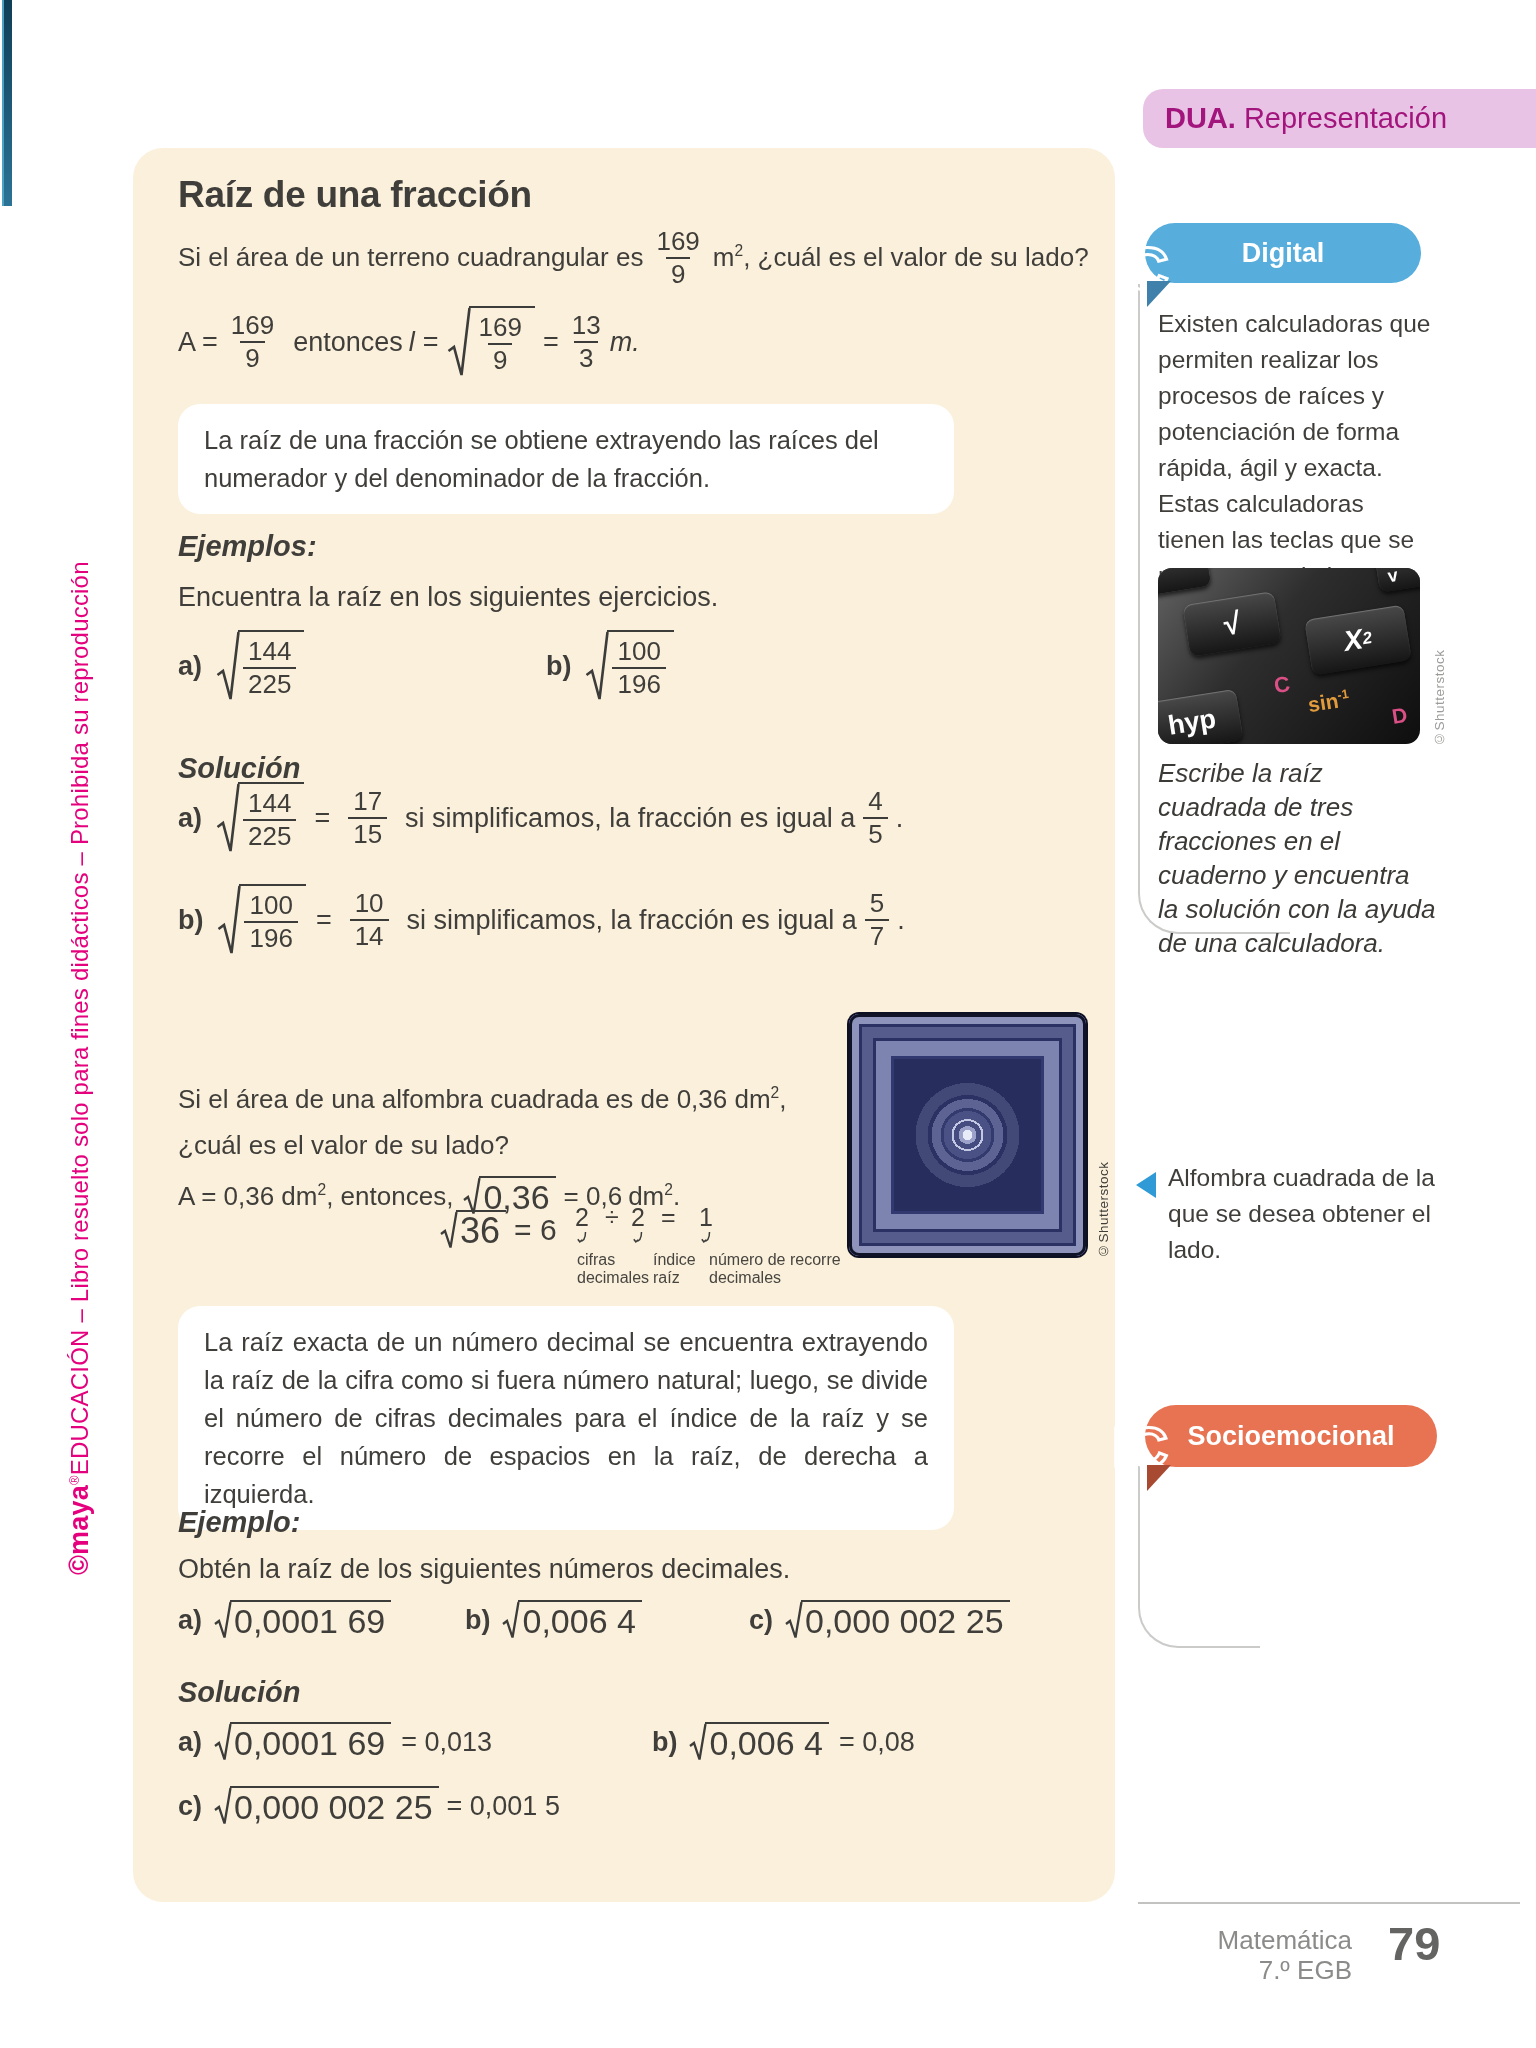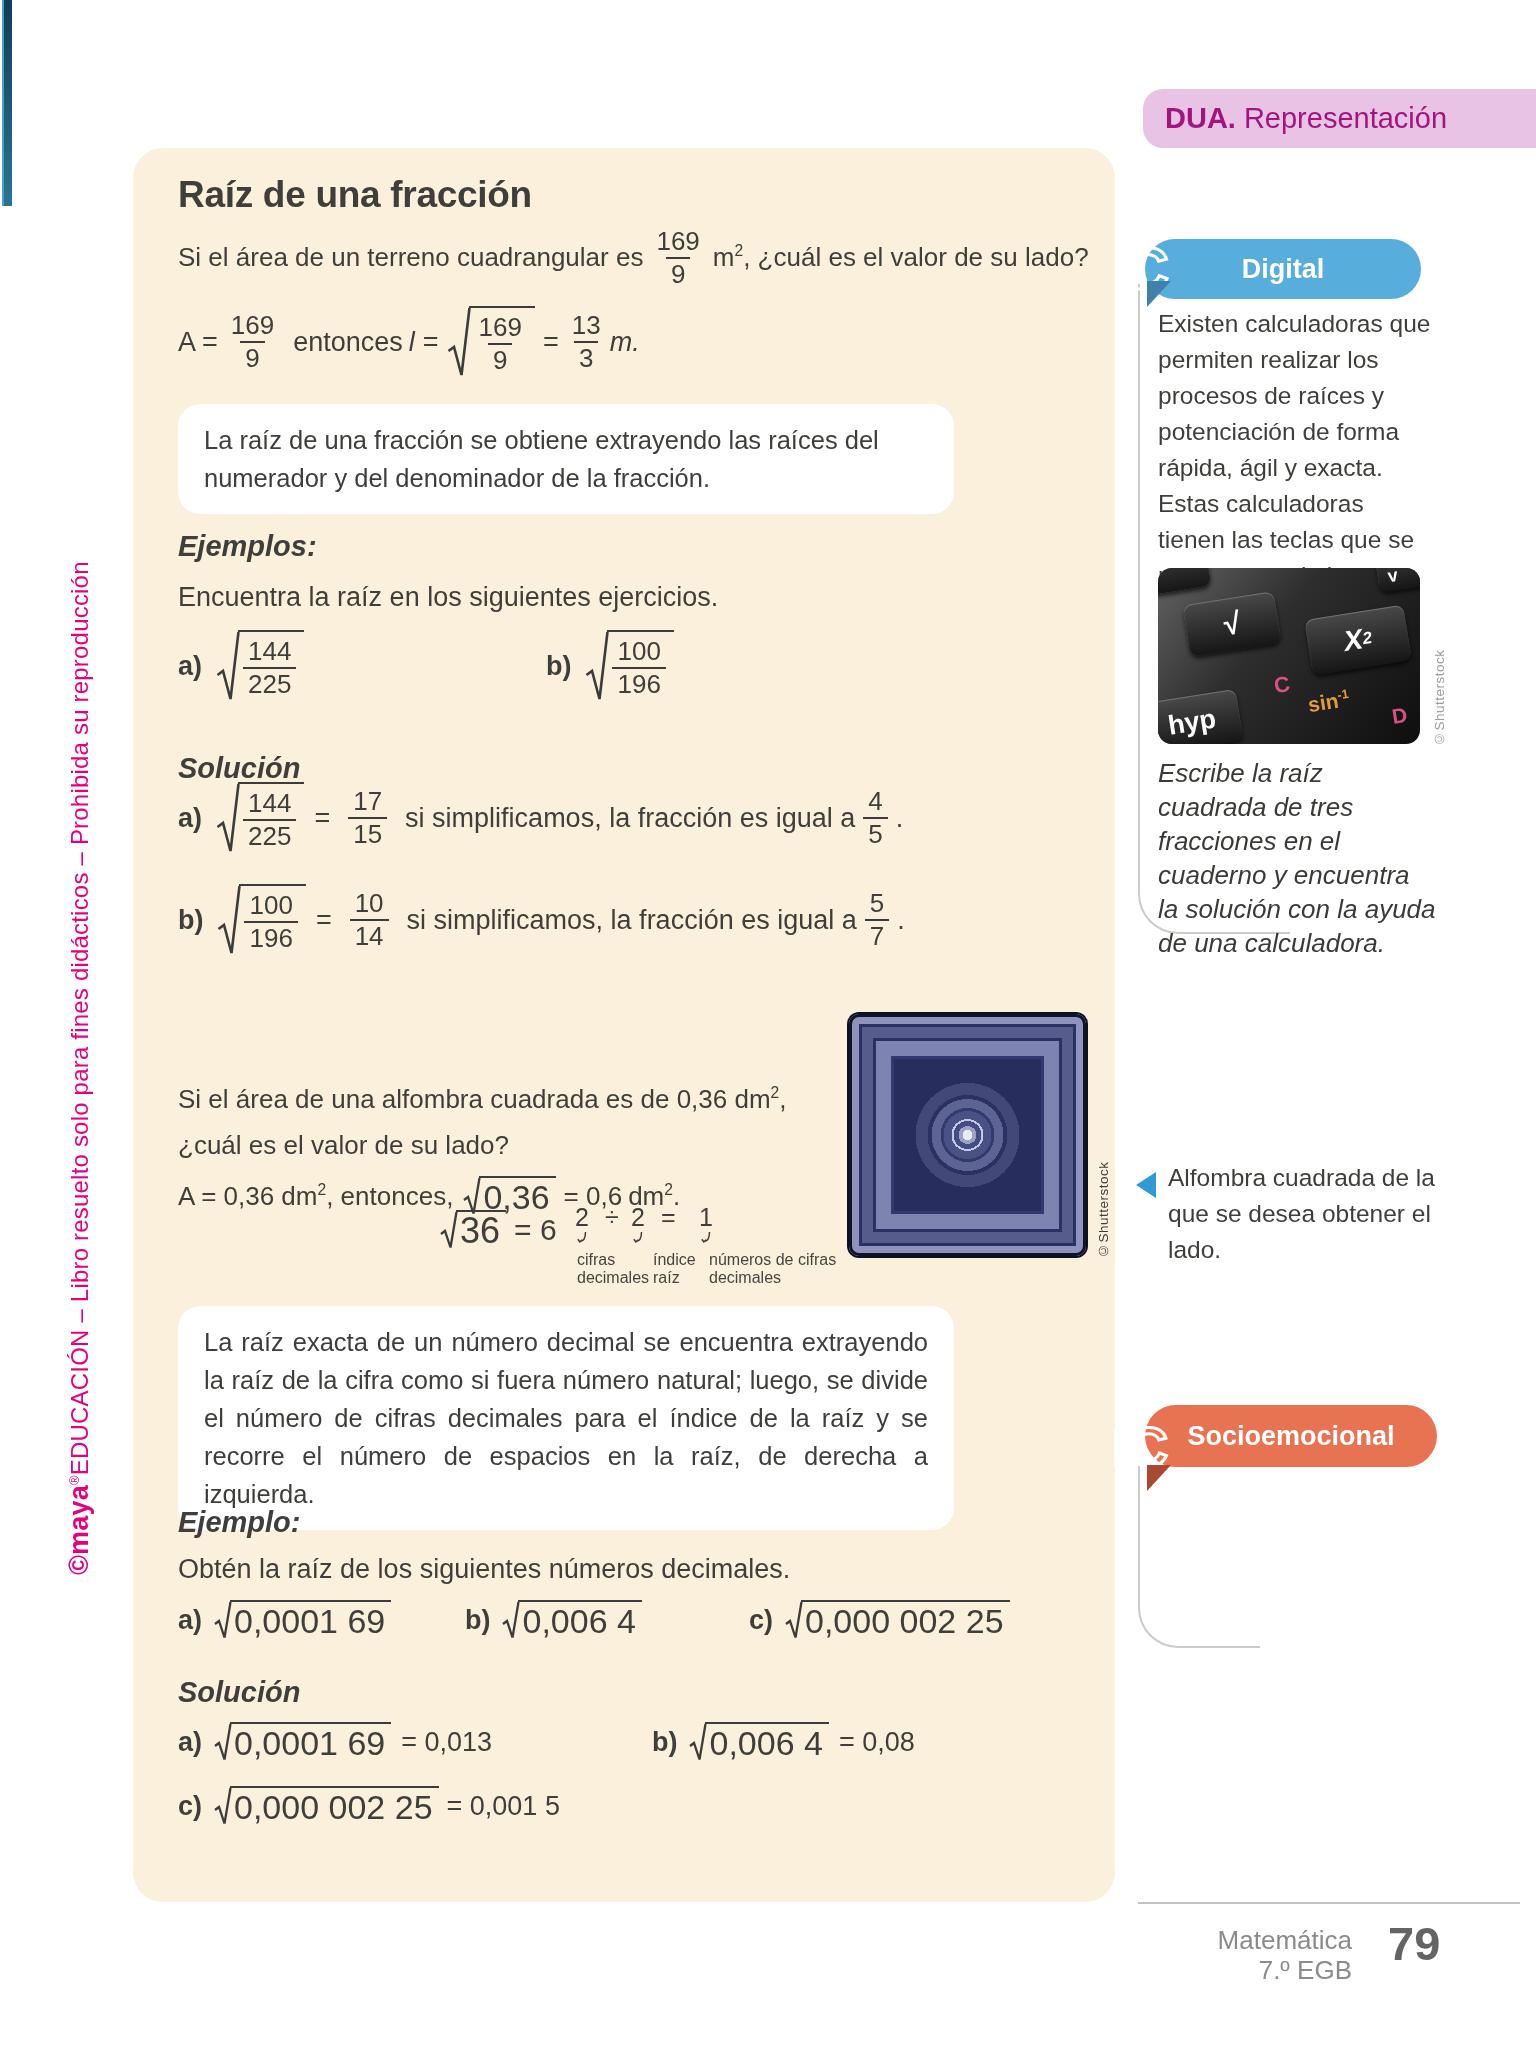--- a/index.html
+++ b/index.html
@@ -60,21 +60,21 @@
       #c3c8e4 14px 16px, #4a5185 16px 24px, #333a6e 24px 27px, #5d6494 27px 36px, #2b3263 36px 40px,
       #424977 40px 52px, #272e5e 52px 200px);
     box-shadow:inset 0 0 0 3px #101228, inset 0 0 0 10px #8d93bb, inset 0 0 0 13px #2b3263,
       inset 0 0 0 24px #565d8d, inset 0 0 0 27px #2b3263, inset 0 0 0 42px #7d84b0,
       inset 0 0 0 45px #323970, 0 0 0 2px #0d0f22;}
   .v-credit{writing-mode:vertical-rl;transform:rotate(180deg);font-size:13.5px;color:#9b9b99;letter-spacing:.5px;}
 
   
   .side-outline{border-left:2px solid #cbcbc9;border-bottom:2px solid #cbcbc9;border-bottom-left-radius:40px;}
   .pill{border-radius:31px;color:#ffffff;font-weight:bold;font-size:27px;display:flex;align-items:center;justify-content:center;}
-  .pill-digital{left:1145px;top:239px;width:276px;height:60px;background:#57aedd;}
+  .pill-digital{left:1145px;top:223px;width:276px;height:60px;background:#57aedd;}
   .pill-socio{left:1145px;top:1405px;width:292px;height:62px;background:#e87352;}
   .fold{width:0;height:0;border-style:solid;}
   .fold-digital{left:1147px;top:281px;border-width:26px 24px 0 0;border-color:#3f81aa transparent transparent transparent;}
   .fold-socio{left:1147px;top:1465px;border-width:26px 24px 0 0;border-color:#a84a32 transparent transparent transparent;}
   .side-body{font-size:24.5px;line-height:36px;color:#403e3a;}
   .side-caption{font-size:26px;line-height:34px;font-style:italic;color:#3c3a36;}
   .note-marker{width:0;height:0;border-top:13px solid transparent;border-bottom:13px solid transparent;border-right:20px solid #2f9ad5;}
 
   
   .calc{left:1158px;top:568px;width:262px;height:176px;border-radius:14px;overflow:hidden;
@@ -269,21 +269,21 @@
           <path d="M8.5 1 C8.5 8 6 10.5 2.5 10.5 M0.8 8.2 L2.8 10.8 L5.2 8.8" fill="none" stroke="#3c3c3a" stroke-width="1.5"></path>
         </svg>
       <svg class="abs" style="left:58px;top:28px;" width="11" height="14" viewBox="0 0 11 14">
           <path d="M8.5 1 C8.5 8 6 10.5 2.5 10.5 M0.8 8.2 L2.8 10.8 L5.2 8.8" fill="none" stroke="#3c3c3a" stroke-width="1.5"></path>
         </svg>
       <svg class="abs" style="left:126px;top:28px;" width="11" height="14" viewBox="0 0 11 14">
           <path d="M8.5 1 C8.5 8 6 10.5 2.5 10.5 M0.8 8.2 L2.8 10.8 L5.2 8.8" fill="none" stroke="#3c3c3a" stroke-width="1.5"></path>
         </svg>
       <span class="abs ann-lbl" style="left:2px;top:48px;"><span>cifras</span><br><span>decimales</span></span>
       <span class="abs ann-lbl" style="left:78px;top:48px;"><span>índice</span><br><span>raíz</span></span>
-      <span class="abs ann-lbl" style="left:134px;top:48px;"><span>números de cifras</span><br><span>decimales</span></span>
+      <span class="abs ann-lbl" style="left:134px;top:48px;"><span>número de recorre</span><br><span>decimales</span></span>
     </div>
 
     <div class="abs callout just" style="left:45px;top:1158px;">La raíz exacta de un número decimal se encuentra extrayendo la raíz de la cifra como si fuera número natural; luego, se divide el número de cifras decimales para el índice de la raíz y se recorre el número de espacios en la raíz, de derecha a izquierda.</div>
 
     <div class="abs it-label" style="left:45px;top:1358px;">Ejemplo:</div>
     <div class="abs body-t" style="left:45px;top:1406px;">Obtén la raíz de los siguientes números decimales.</div>
 
     <div class="abs" style="left:45px;top:1452px;width:892px;height:56px;">
       <div class="abs r" style="left:0;top:0;">
         <b class="body-t" style="margin-right:12px;">a)</b>

